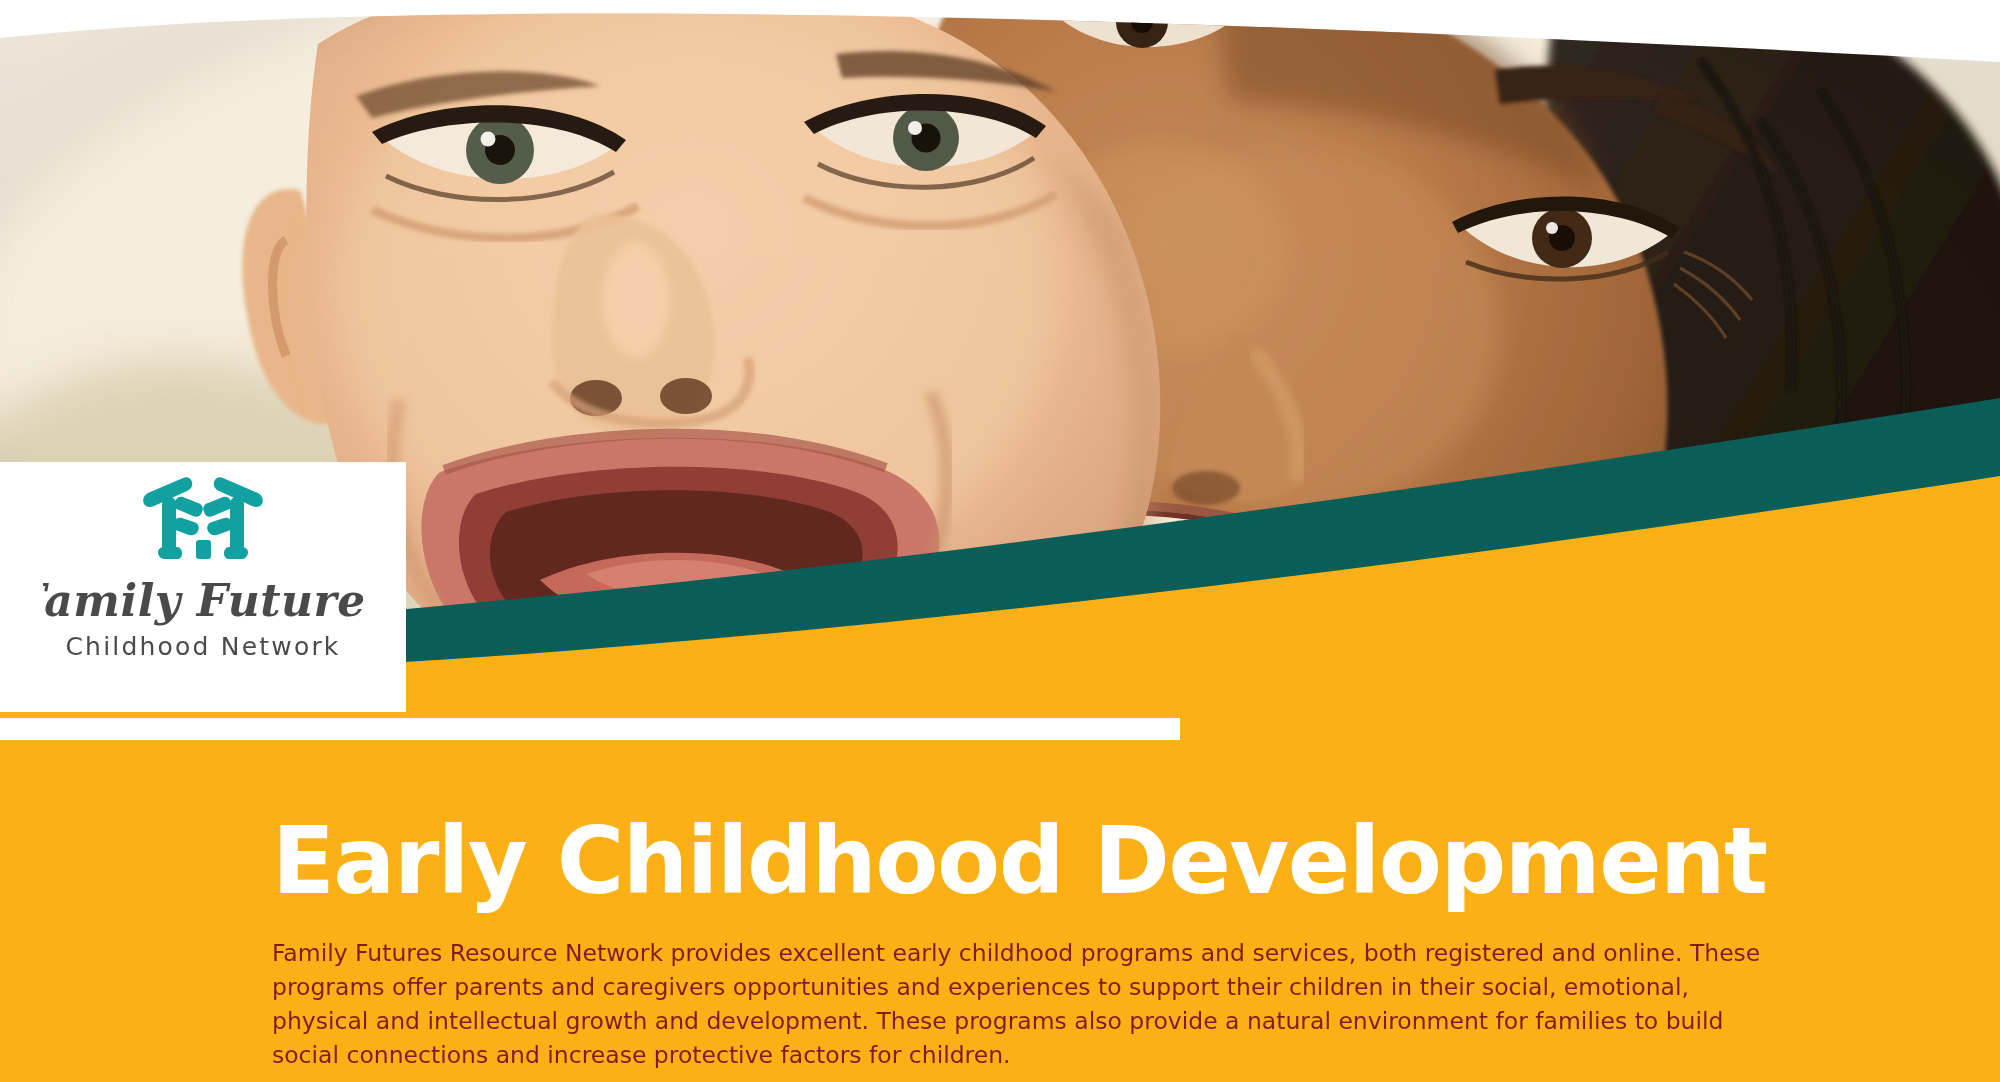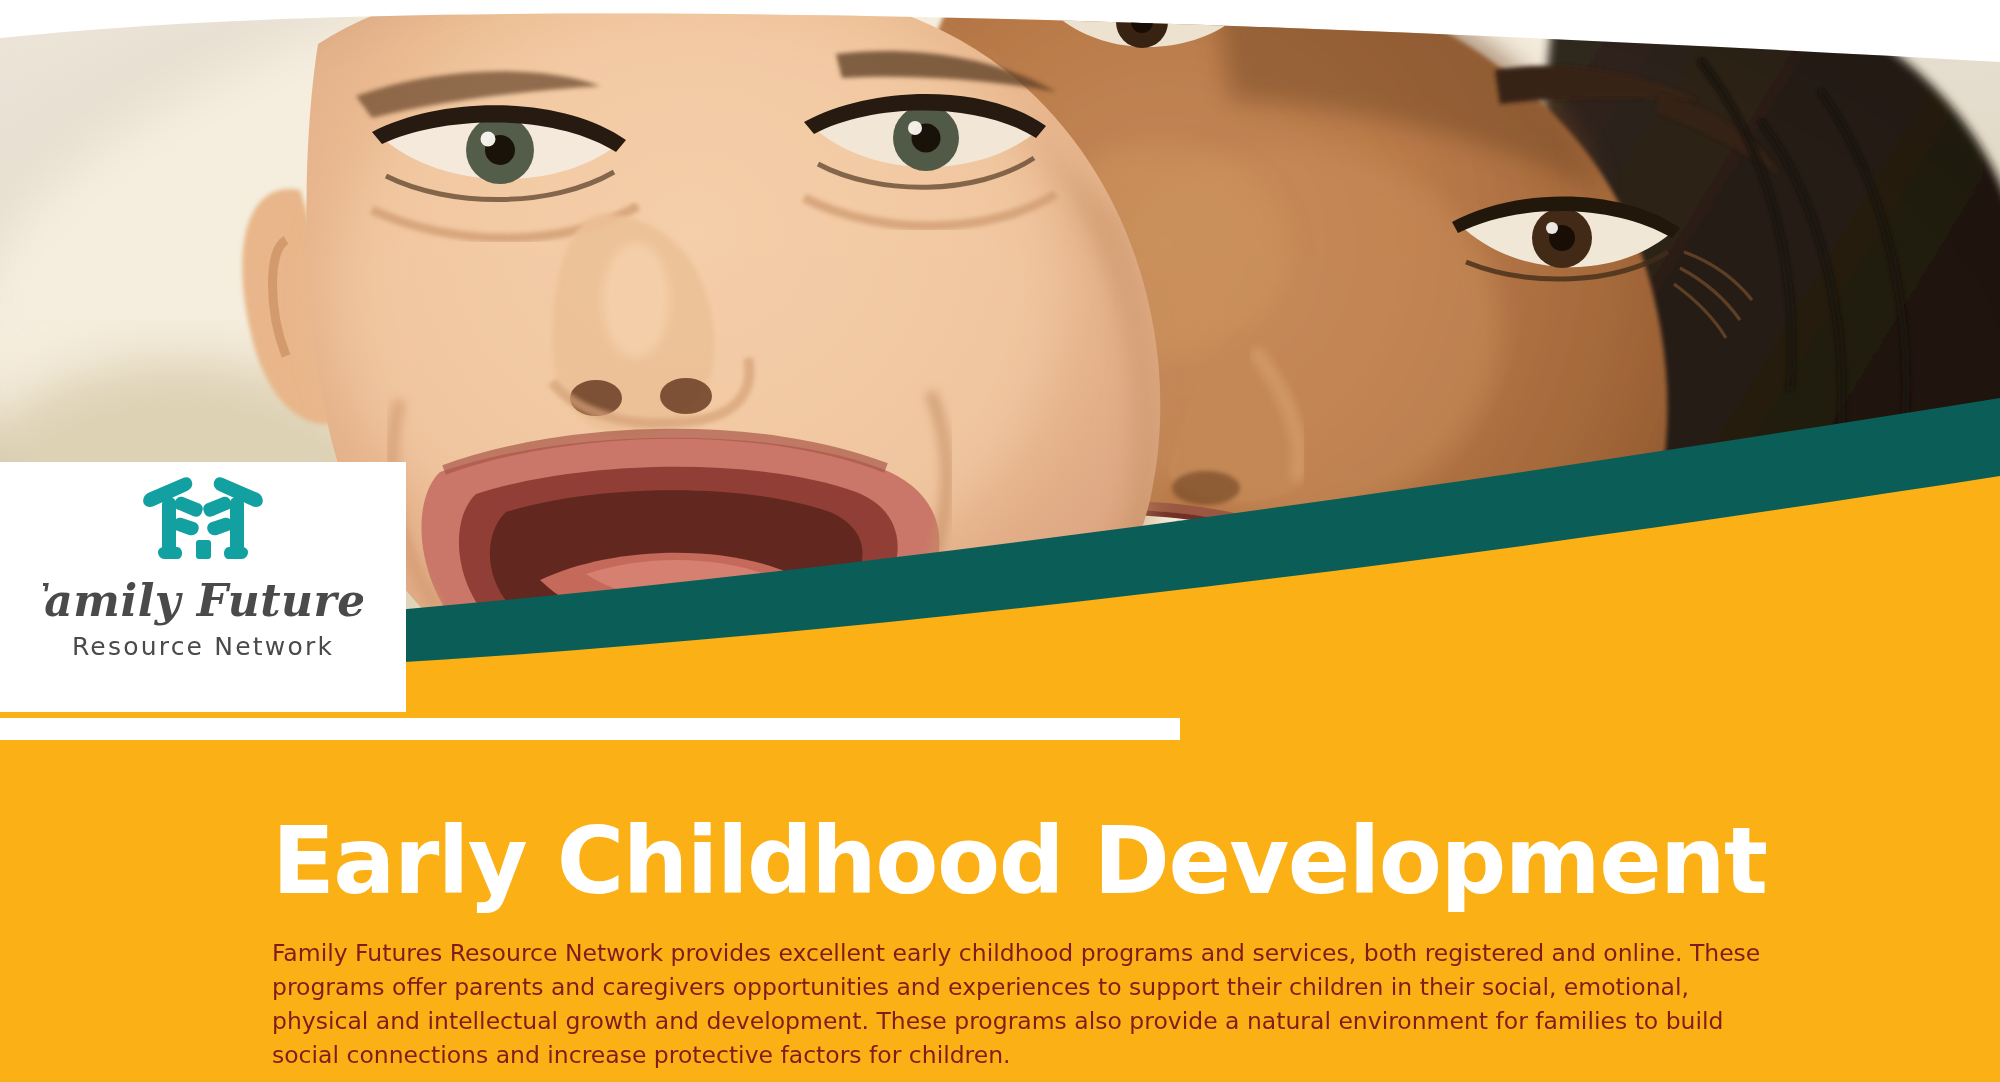--- a/index.html
+++ b/index.html
@@ -329,21 +329,21 @@
         <path d="M111,76 C111,73 108,71 105,71 L92,71 C89,71 87,74 87,77 C87,81 89,83 92,83 L105,83 C108,83 111,80 111,76 Z"></path>
 
         <rect x="59" y="64" width="15" height="19" rx="3"></rect>
       </g>
     </svg>
 
     <svg id="logo-wordmark" viewBox="0 0 320 56">
       <text x="160" y="42" text-anchor="middle" font-family="DejaVu Serif, serif" font-style="italic" font-weight="700" font-size="44" fill="#4A4A4A" letter-spacing="0.5">Family Futures</text>
     </svg>
 
-    <div id="logo-subtitle">Resource Network</div>
+    <div id="logo-subtitle">Childhood Network</div>
   </div>
 
   <div id="content">
     <h1 id="title">Early Childhood Development</h1>
     <p id="body-copy">Family Futures Resource Network provides excellent early childhood programs and services, both registered and online. These programs offer parents and caregivers opportunities and experiences to support their children in their social, emotional, physical and intellectual growth and development. These programs also provide a natural environment for families to build social connections and increase protective factors for children.</p>
   </div>
 
 </div>
 
 </body></html>

